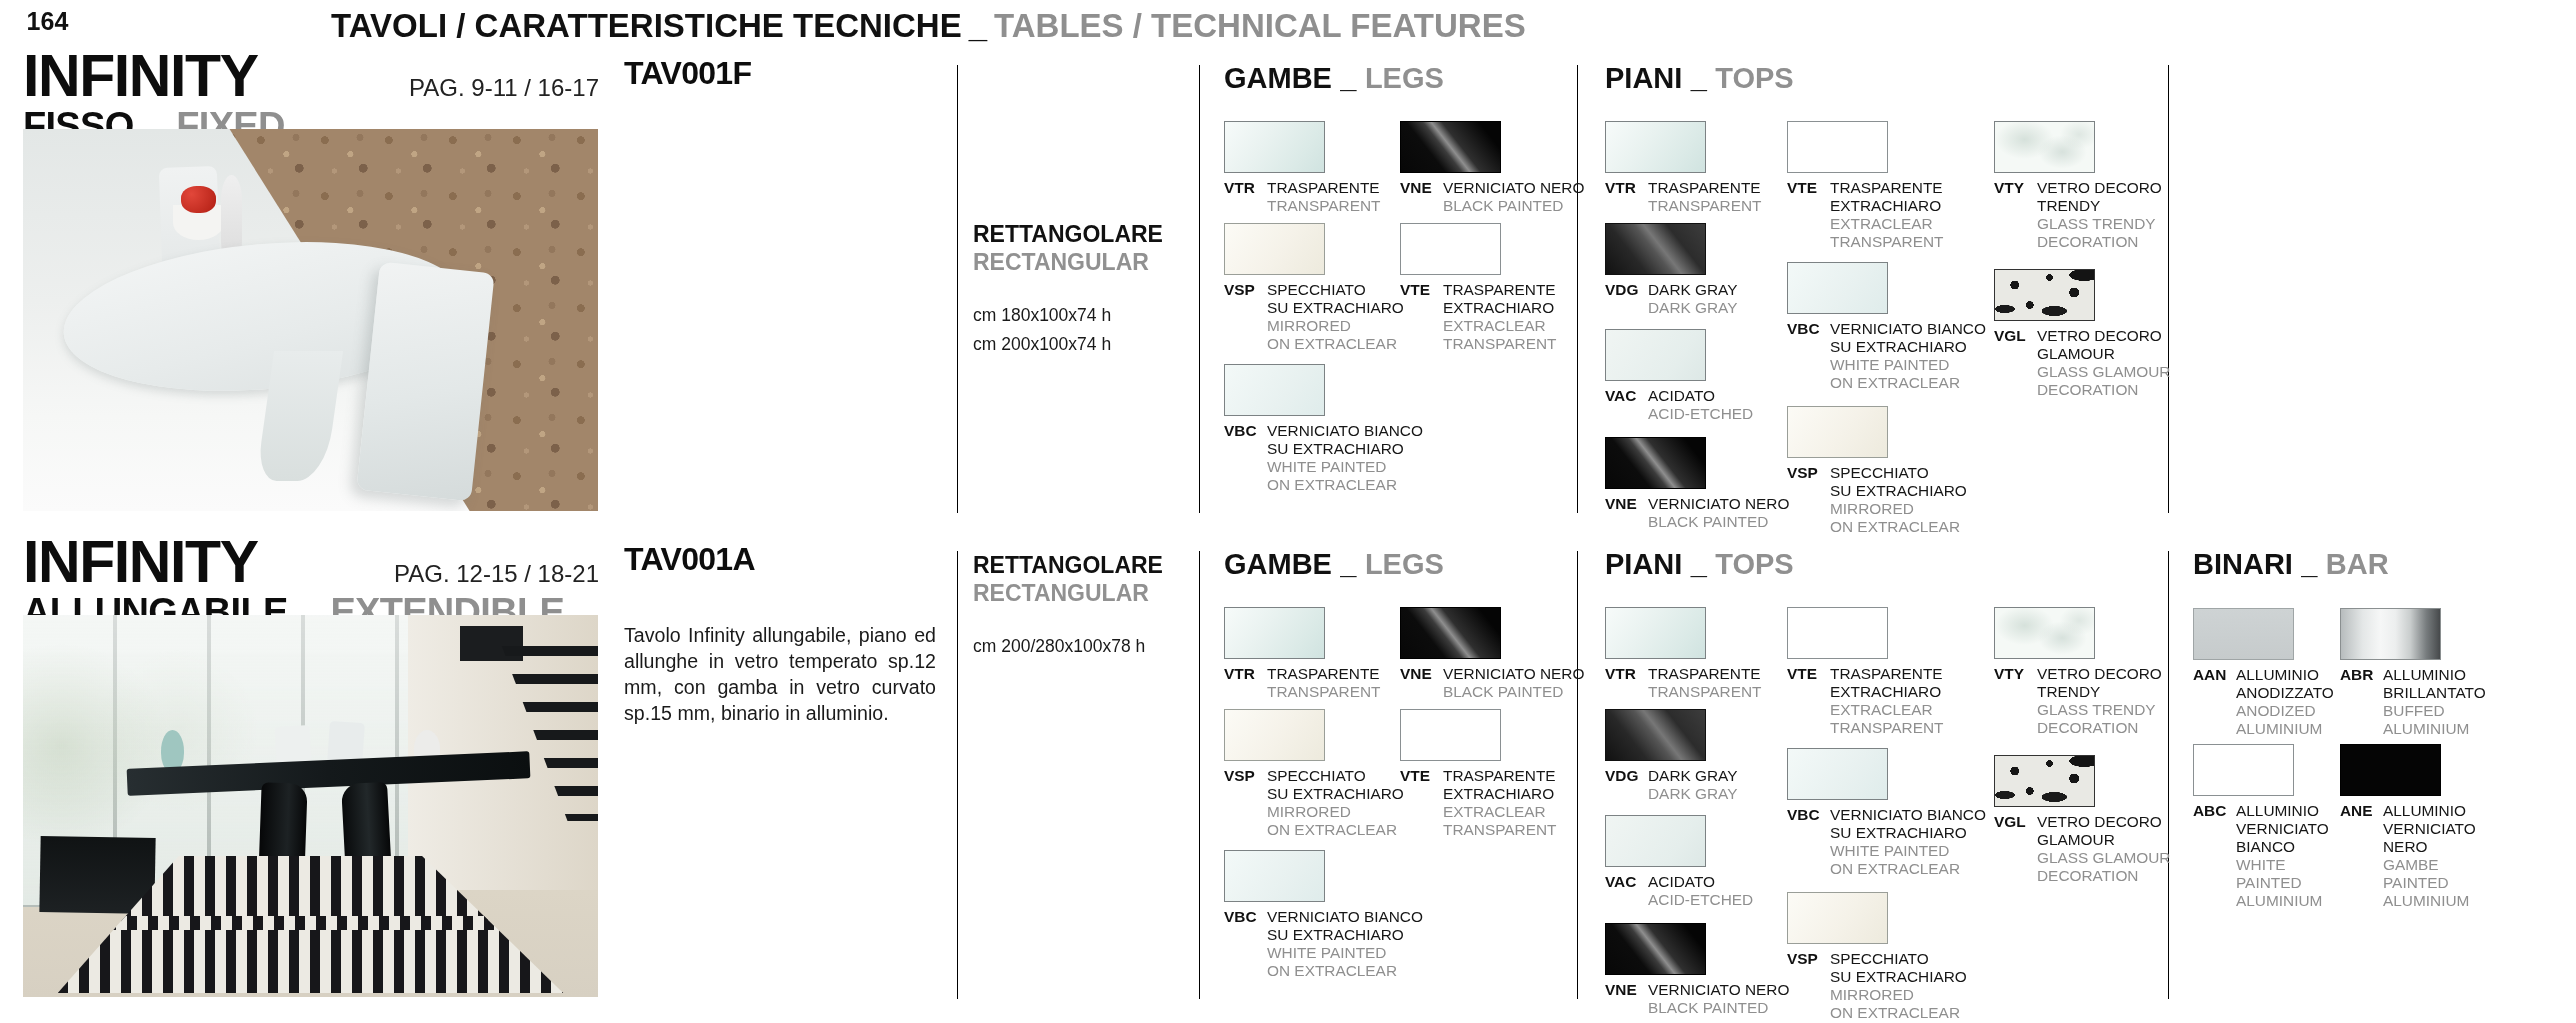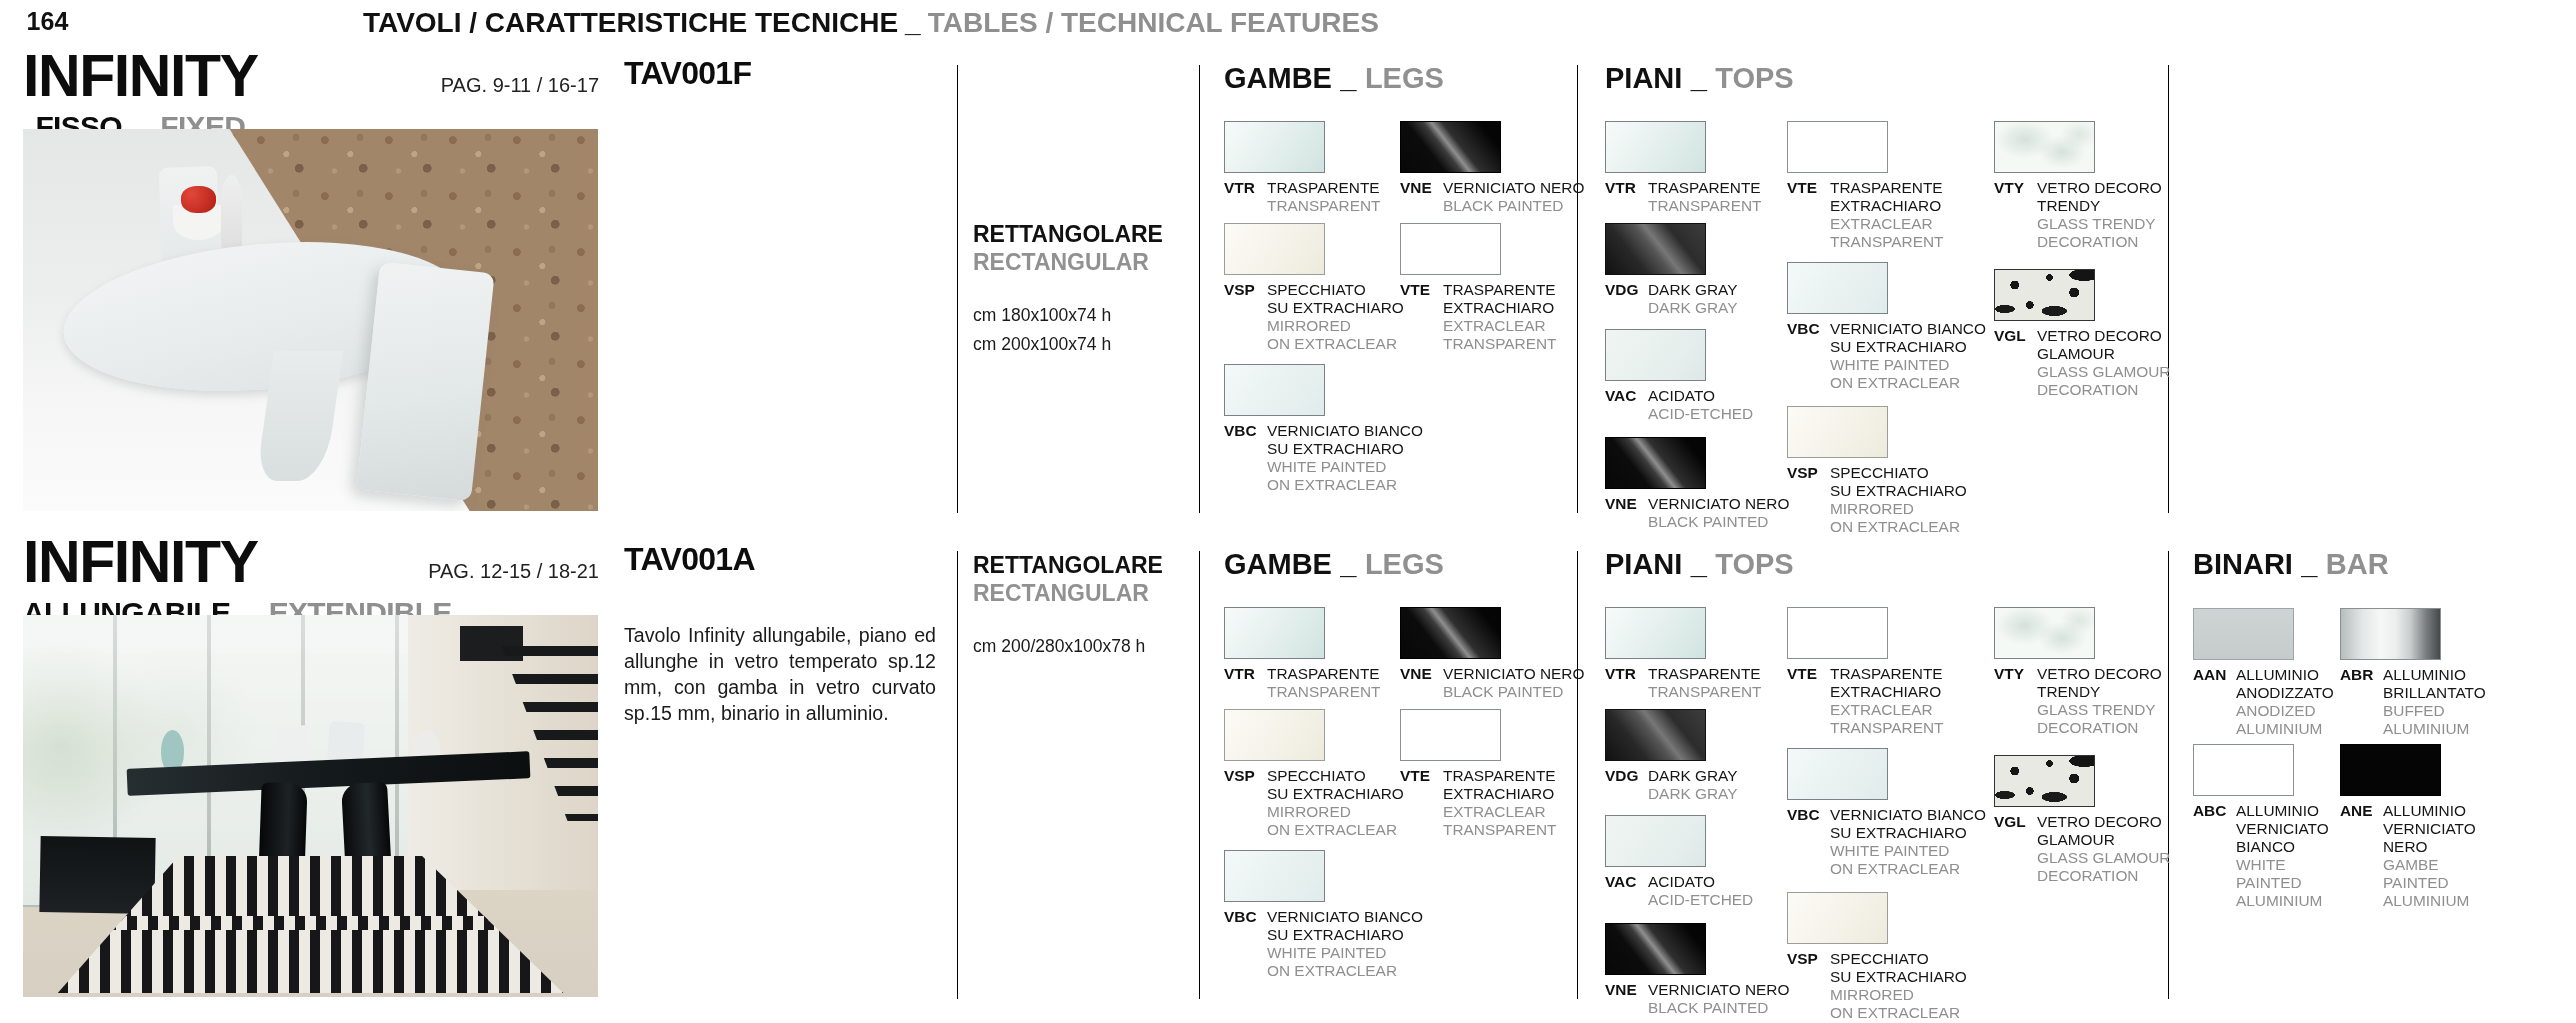--- a/index.html
+++ b/index.html
@@ -1,33 +1,33 @@
 <!DOCTYPE html>
 <html style="font-size:11.2px"><head>
 <meta charset="utf-8">
 <style>
   html,body{margin:0;padding:0;background:#fff;}
   .page{position:relative;width:2576px;height:1024px;background:#fff;overflow:hidden;
         font-family:"Liberation Sans",sans-serif;color:#111;}
   
   .hdr-num{position:absolute;left:26.6px;top:7px;font-size:25px;font-weight:bold;color:#111;}
-  .hdr-title{position:absolute;left:363px;top:7px;font-size:28px;font-weight:bold;white-space:nowrap;}
+  .hdr-title{position:absolute;left:331px;top:7px;font-size:33px;font-weight:bold;white-space:nowrap;}
   .hdr-title .it{color:#111;}
   .hdr-title .us{color:#111;margin:0 7px;}
   .hdr-title .en{color:#8f8f8f;}
   
   .product{position:absolute;left:0;width:2576px;height:485px;}
   .vdiv{position:absolute;top:12.6px;height:448px;width:1.4px;background:#000;}
   .tname{position:absolute;left:23px;top:-5.6px;white-space:nowrap;}
   .tname .l1{font-size:59px;line-height:60px;font-weight:bold;letter-spacing:-1.4px;color:#0d0d0d;}
-  .tname .l2{font-size:30px;line-height:41px;font-weight:bold;letter-spacing:-0.7px;text-align:center;}
+  .tname .l2{font-size:38px;line-height:41px;font-weight:bold;letter-spacing:-0.7px;text-align:center;}
   .tname .l2 .it{color:#0d0d0d;}
   .tname .l2 .us{color:#0d0d0d;margin:0 11.2px;}
   .tname .l2 .en{color:#8f8f8f;}
-  .pag{position:absolute;left:350px;top:22.4px;width:249px;text-align:right;font-size:20px;color:#222;white-space:nowrap;}
+  .pag{position:absolute;left:350px;top:22.4px;width:249px;text-align:right;font-size:24px;color:#222;white-space:nowrap;}
   .pcode{position:absolute;left:624px;top:2.8px;font-size:32px;font-weight:bold;letter-spacing:-0.7px;color:#0d0d0d;}
   .desc{position:absolute;left:624px;width:312px;font-size:19.6px;line-height:26px;text-align:justify;}
   .desc-it{top:84px;color:#1a1a1a;}
   .desc-en{top:213px;color:#8a8a8a;}
   .shape{position:absolute;left:973px;width:217px;}
   .shape .sit{font-size:23px;line-height:28px;font-weight:bold;color:#111;}
   .shape .sen{font-size:23px;line-height:28px;font-weight:bold;color:#919191;}
   .shape .sizes{margin-top:25px;font-size:17.5px;line-height:29px;color:#1a1a1a;}
   .grp{position:absolute;top:9.8px;font-size:29px;font-weight:bold;white-space:nowrap;}
   .grp .it{color:#111;}

